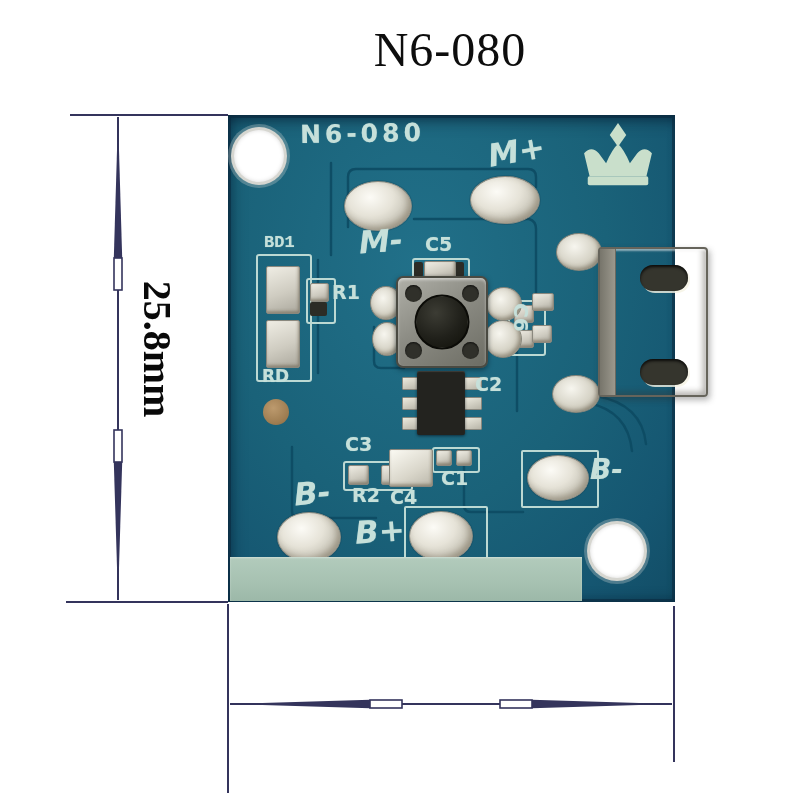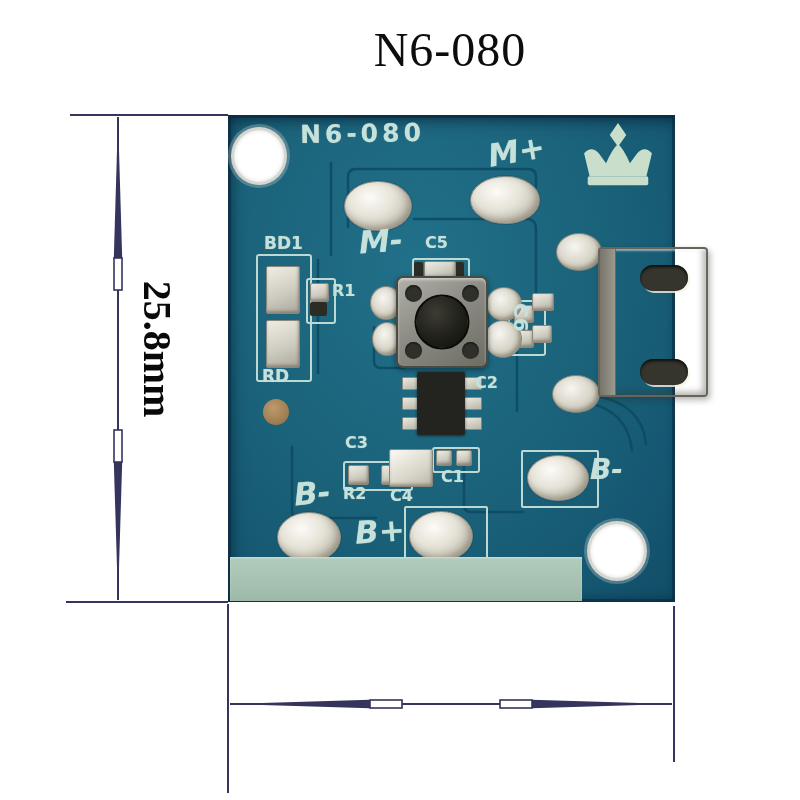--- a/index.html
+++ b/index.html
@@ -26,33 +26,33 @@
   
   .hole{position:absolute;border-radius:50%;background:#fff;
     box-shadow:0 0 0 3px #d6d6d0, 0 0 0 6px rgba(190,200,200,.35), inset 0 0 4px rgba(0,0,0,.15);}
   .hole-tl{left:6px;top:15px;width:50px;height:52px;}
   .hole-br{left:362px;top:409px;width:54px;height:54px;}
 
   
   .ss{position:absolute;font-family:"DejaVu Sans",sans-serif;font-weight:bold;color:#c6e0da;
       text-shadow:0 0 1px rgba(190,225,220,.55);white-space:nowrap;}
   .ss-title{left:72px;top:4px;font-size:25px;letter-spacing:4px;transform:rotate(-1deg);}
-  .refdes{font-size:16px;}
+  .refdes{font-size:19px;}
   .term{font-size:31px;font-style:italic;}
 
   .lbl-m-minus{left:131px;top:108px;transform:rotate(-4deg);}
   .lbl-m-plus{left:260px;top:18px;transform:rotate(-10deg);}
   .lbl-c5{left:197px;top:118px;}
-  .lbl-bd1{left:36px;top:118px;font-size:17px;}
+  .lbl-bd1{left:36px;top:118px;font-size:17px;font-family:Liberation Mono, monospace;}
   .lbl-r1{left:104px;top:166px;}
   .lbl-rd{left:34px;top:251px;font-size:17px;}
   .lbl-c6{left:305px;top:188px;font-size:20px;transform:rotate(90deg);transform-origin:left top;}
   .lbl-c2{left:247px;top:258px;}
   .lbl-c3{left:117px;top:318px;}
-  .lbl-r2{left:115px;top:369px;}
+  .lbl-r2{left:124px;top:369px;}
   .lbl-c4{left:162px;top:371px;}
   .lbl-c1{left:213px;top:352px;}
   .lbl-b-minus-l{left:66px;top:360px;transform:rotate(-5deg);}
   .lbl-b-plus{left:127px;top:398px;transform:rotate(-4deg);}
   .lbl-b-minus-r{left:362px;top:338px;font-size:28px;}
 
   
   .logo{position:absolute;left:347px;top:8px;width:86px;text-align:center;}
   .logo svg{display:block;margin:0 auto;}
   .logo-text{font-family:"DejaVu Sans",sans-serif;font-weight:bold;font-size:20px;

